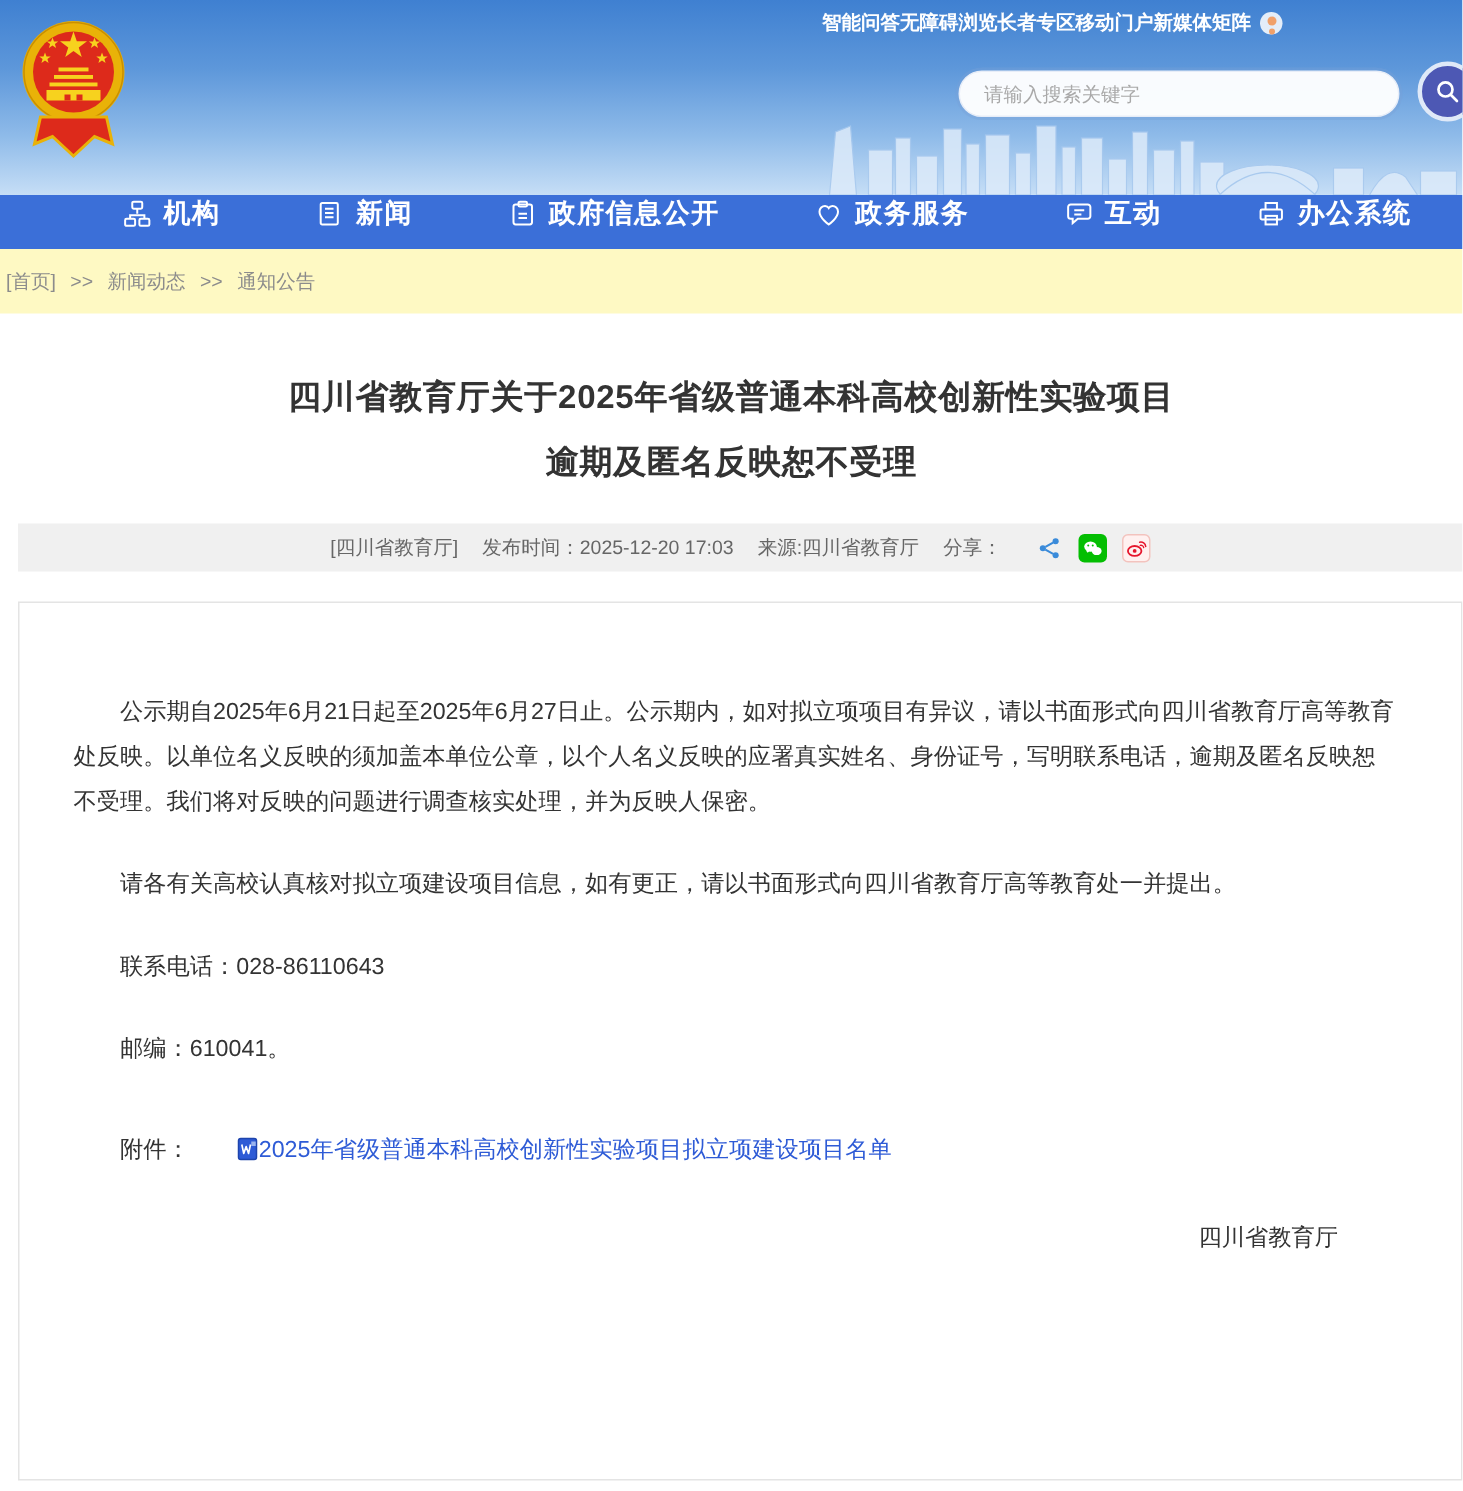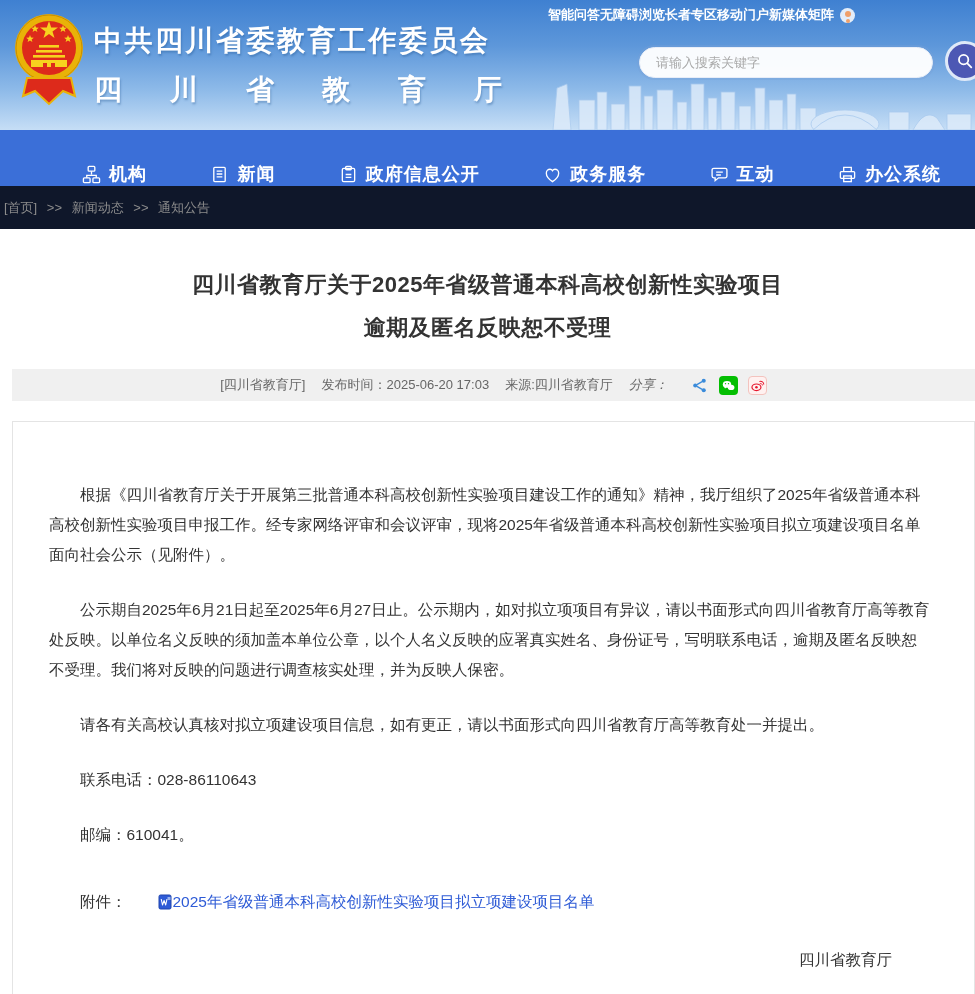--- a/index.html
+++ b/index.html
@@ -27,40 +27,40 @@
   .search-input { width:100%; height:100%; border-radius:16px; border:1px solid #e7edf8;
               background:rgba(255,255,255,.96); padding:0 16px; font-size:13px; color:#b91c1c;
               outline:none; box-shadow:0 0 0 2px rgba(120,160,215,.35); }
   .search-input::placeholder { color:#a9a9a9; }
   .search-btn { position:absolute; top:41px; right:-10px; width:40px; height:40px;
               border-radius:50%; background:#4d58b4; border:3px solid #dfe9f8;
               display:flex; align-items:center; justify-content:center; cursor:pointer; }
   .skyline { position:absolute; bottom:0; right:0; width:430px; height:52px; opacity:.85; }
 
   
-  .nav { height:56px; background:#3b6fd8; display:flex; align-items:flex-end;
+  .nav { height:36px; background:#3b6fd8; display:flex; align-items:flex-start;
          justify-content:space-between; padding:0 34px 0 82px; }
   .nav-item { display:flex; align-items:center; gap:8px; color:#fff; font-size:18px;
               font-weight:bold; cursor:pointer; letter-spacing:1px; }
   .nav-item svg { display:block; }
 
   
-  .breadcrumb { background:#0f172a; padding:13px 4px 12px; font-size:13px; color:#8c8c8c; }
+  .breadcrumb { background:#fef9c3; padding:13px 4px 12px; font-size:13px; color:#8c8c8c; }
   .breadcrumb span { cursor:pointer; }
   .crumb-sep { margin:0 6px; cursor:default; }
 
   
   .title-wrap { padding:34px 22px 20px; text-align:center; }
   .title-line { font-size:22px; font-weight:bold; color:#333; line-height:43px; letter-spacing:.5px; }
 
   
   .meta-bar { margin-left:12px; background:#f0f0f0; height:32px; display:flex;
               align-items:center; justify-content:center; gap:16px; font-size:13px; color:#666; }
   .share-group { display:flex; align-items:center; gap:10px; }
-  .share-label { margin-right:12px;font-style:italic; }
+  .share-label { margin-right:12px; }
   .share-icon { width:19px; height:19px; border-radius:4px; display:flex; align-items:center;
               justify-content:center; cursor:pointer; }
   .share-icon.plain { background:transparent; }
   .share-icon.wechat { background:#04be02; }
   .share-icon.weibo { background:#fff1f0; border:1px solid #f3c3be; }
 
   
   .content-box { margin:20px 0 0 12px; border:1px solid #e4e4e4; background:#fff;
                  padding:58px 44px 28px 36px; min-height:586px; }
   .para { font-size:15.5px; color:#333; line-height:30px; text-indent:2em;
@@ -90,24 +90,20 @@
       <rect x="27" y="37" width="20" height="2.6"></rect>
       <rect x="24" y="42" width="26" height="2.6"></rect>
       <rect x="21" y="47" width="32" height="2.6"></rect>
       <rect x="19" y="52" width="36" height="7"></rect>
       <rect x="31" y="55" width="4" height="4" fill="#dd2a1b"></rect>
       <rect x="39" y="55" width="4" height="4" fill="#dd2a1b"></rect>
     </g>
     <path d="M15 70 L59 70 L63 88 L51 83 L37 96 L23 83 L11 88 Z" fill="#dd2a1b" stroke="#e9b208" stroke-width="2"></path>
   </svg>
 
-  <div class="org-names">
-    <div class="org-line1">中共四川省委教育工作委员会</div>
-    <div class="org-line2">四川省教育厅</div>
-  </div>
 
   <div class="top-links">
     <a class="top-link">
         <span>智能问答</span>
       </a>
     <a class="top-link">
         <span>无障碍浏览</span>
       </a>
     <a class="top-link">
         <span>长者专区</span>
@@ -214,21 +210,21 @@
   <span>通知公告</span>
 </div>
 
 <div class="title-wrap">
   <div class="title-line">四川省教育厅关于2025年省级普通本科高校创新性实验项目</div>
   <div class="title-line">逾期及匿名反映恕不受理</div>
 </div>
 
 <div class="meta-bar">
   <span>[四川省教育厅]</span>
-  <span>发布时间：2025-06-20 17:03</span>
+  <span>发布时间：2025-12-20 17:03</span>
   <span>来源:四川省教育厅</span>
   <div class="share-group">
     <span class="share-label">分享：</span>
     <span class="share-icon plain">
       <svg width="17" height="17" viewBox="0 0 20 20">
         <circle cx="15" cy="4.5" r="2.4" fill="#3a8bda"></circle>
           <circle cx="5" cy="10" r="2.4" fill="#3a8bda"></circle>
         <circle cx="15" cy="15.5" r="2.4" fill="#3a8bda"></circle>
         <path d="M7 9l6-3.5M7 11l6 3.5" stroke="#3a8bda" stroke-width="1.6" fill="none"></path>
       </svg>
@@ -247,21 +243,20 @@
         <ellipse cx="8.6" cy="12.4" rx="6" ry="4.4" fill="none" stroke="#e6162d" stroke-width="1.6"></ellipse>
         <circle cx="8.6" cy="12.4" r="1.7" fill="#e6162d"></circle>
         <path d="M13 4.6c2.6-.6 5.2 1 5.4 3.8" fill="none" stroke="#e6162d" stroke-width="1.4" stroke-linecap="round"></path>
         <path d="M13.6 7.4c1.4-.3 2.8.6 3 2" fill="none" stroke="#e6162d" stroke-width="1.2" stroke-linecap="round"></path>
       </svg>
     </span>
   </div>
 </div>
 
 <div class="content-box">
-  <p class="para">根据《四川省教育厅关于开展第三批普通本科高校创新性实验项目建设工作的通知》精神，我厅组织了2025年省级普通本科高校创新性实验项目申报工作。经专家网络评审和会议评审，现将2025年省级普通本科高校创新性实验项目拟立项建设项目名单面向社会公示（见附件）。</p>
   <p class="para">公示期自2025年6月21日起至2025年6月27日止。公示期内，如对拟立项项目有异议，请以书面形式向四川省教育厅高等教育处反映。以单位名义反映的须加盖本单位公章，以个人名义反映的应署真实姓名、身份证号，写明联系电话，逾期及匿名反映恕不受理。我们将对反映的问题进行调查核实处理，并为反映人保密。</p>
   <p class="para">请各有关高校认真核对拟立项建设项目信息，如有更正，请以书面形式向四川省教育厅高等教育处一并提出。</p>
   <p class="para">联系电话：028-86110643</p>
   <p class="para">邮编：610041。</p>
 
   <p class="attach-row">
     <span>附件：</span><span class="doc-icon"><svg width="14" height="16" viewBox="0 0 14 16">
           <rect x="1" y="1" width="12" height="14" rx="1.5" fill="#2e5bd6"></rect>
           <rect x="1" y="1" width="12" height="14" rx="1.5" fill="none" stroke="#1e44ad" stroke-width="1"></rect>
           <path d="M3.2 5l1.3 6 1.6-4.6L7.7 11l1.3-6" stroke="#fff" stroke-width="1.1" fill="none" stroke-linejoin="round"></path>

